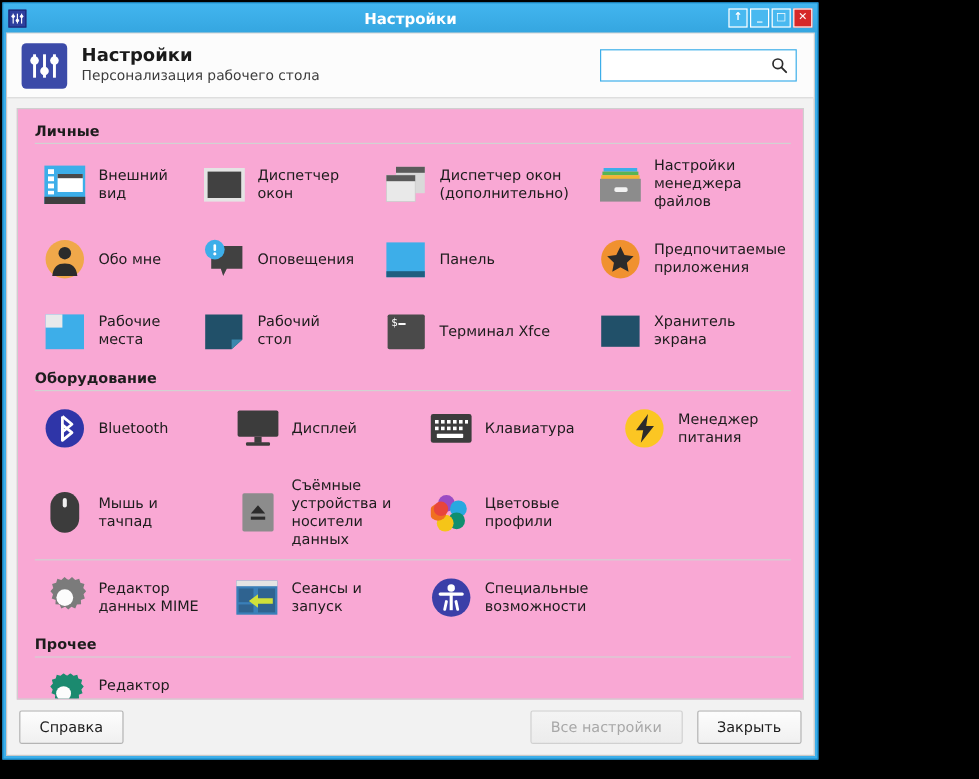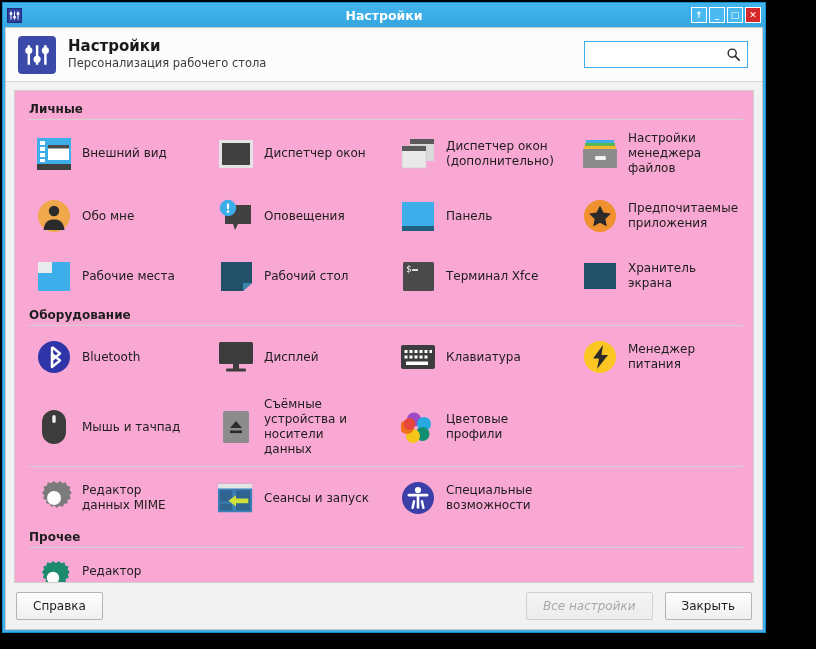--- a/index.html
+++ b/index.html
@@ -8,21 +8,21 @@
     width: 816px; height: 649px;
     background: #000000;
     font-family: "DejaVu Sans", "Liberation Sans", sans-serif;
     overflow: hidden;
   }
 
   
   #window {
     position: absolute;
     left: 2px; top: 2px;
-    width: 764px; height: 631px;
+    width: 680px; height: 631px;
     background: #3daee9;
     border: 1px solid #1a8fd0;
     display: flex;
     flex-direction: column;
   }
 
   
   #titlebar {
     height: 24px;
     background: linear-gradient(180deg,#42b5ef 0%, #35a6e0 100%);
@@ -195,21 +195,20 @@
     font-size: 12px;
     color: #1c1c1c;
     font-family: inherit;
     cursor: pointer;
   }
   .btn.disabled {
     color: #a8a8a8;
     background: linear-gradient(180deg,#f4f4f4 0%, #ececec 100%);
     border-color: #d0d0d0;
     cursor: default;
-    font-style: italic;
   }
   .spacer { flex: 1 1 auto; }
 </style>
 </head>
 <body>
 
 <div id="window">
 
   <div id="titlebar">
     <div id="titlebar-icon">

